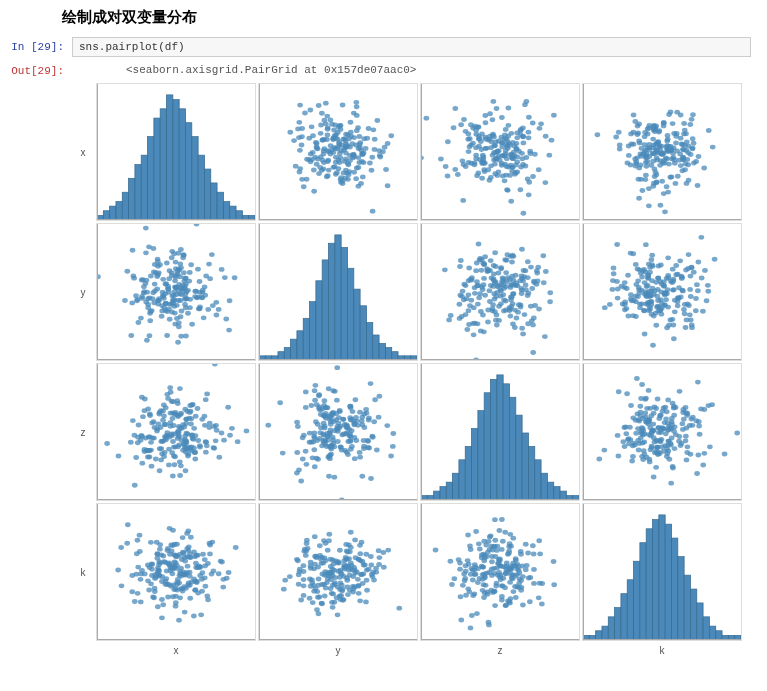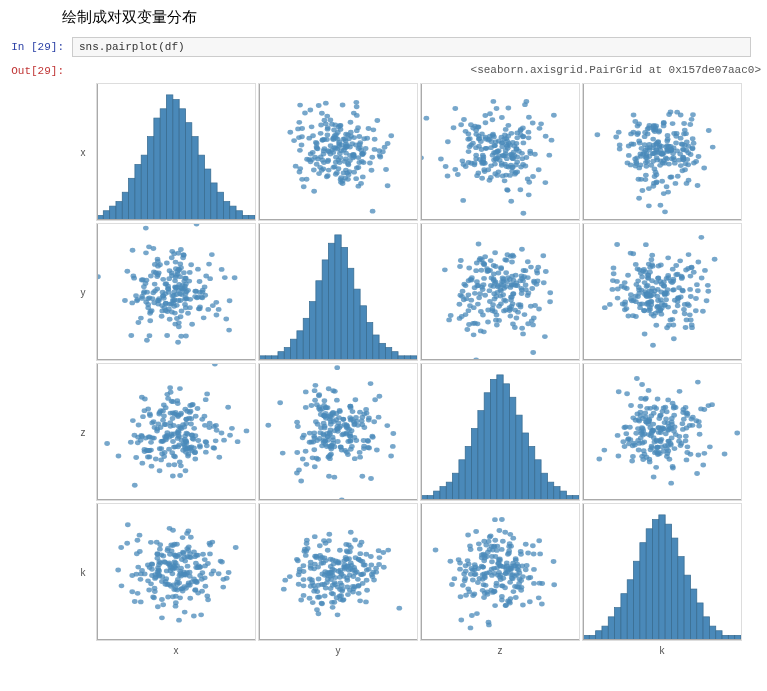--- a/index.html
+++ b/index.html
@@ -4,21 +4,21 @@
   <style>
     * { margin: 0; padding: 0; box-sizing: border-box; }
     body {
       font-family: Arial, "Microsoft YaHei", sans-serif;
       background: #fff;
       width: 767px;
       padding: 0;
     }
     .title {
       font-size: 15px;
-      font-weight: normal;
+      font-weight: bold;
       padding: 8px 0 10px 62px;
       color: #000;
     }
     .cell-row { display: flex; align-items: stretch; }
     .prompt {
       width: 72px;
       flex-shrink: 0;
       text-align: right;
       padding: 4px 8px 0 0;
       font-family: Liberation Mono, monospace;
@@ -35,21 +35,20 @@
       font-size: 11px;
       color: #333;
       margin-right: 16px;
     }
     .output-text {
       flex: 1;
       padding: 3px 6px;
       font-family: "Courier New", monospace;
       font-size: 11px;
       color: #555;
-      text-align: right;
     }
     .chart-area {
       margin-left: 72px;
       width: 680px;
       position: relative;
     }
     .pairgrid {
       display: grid;
       grid-template-columns: 22px repeat(4, 1fr);
       grid-template-rows: repeat(4, 138px) 24px;

